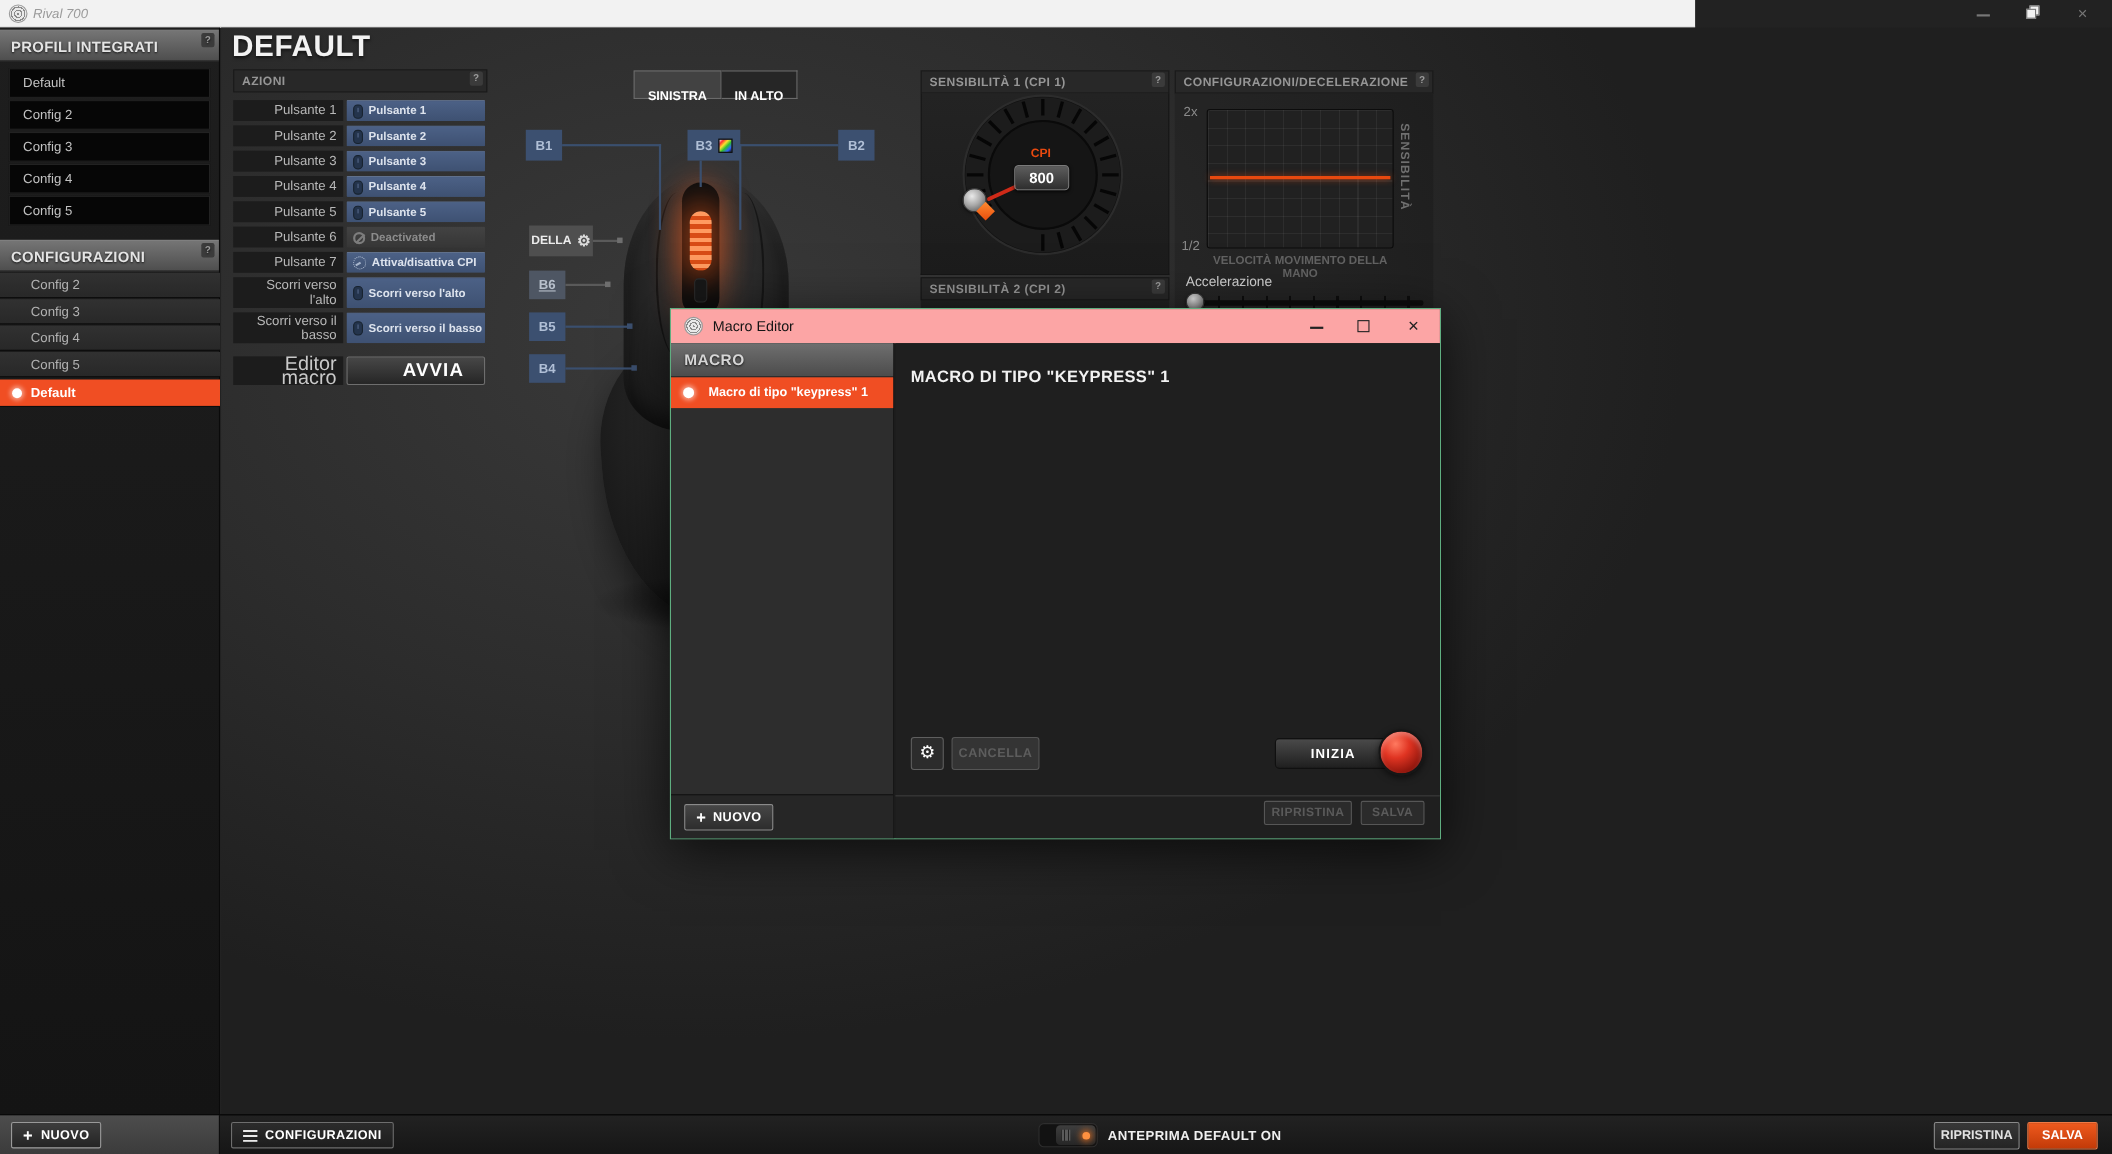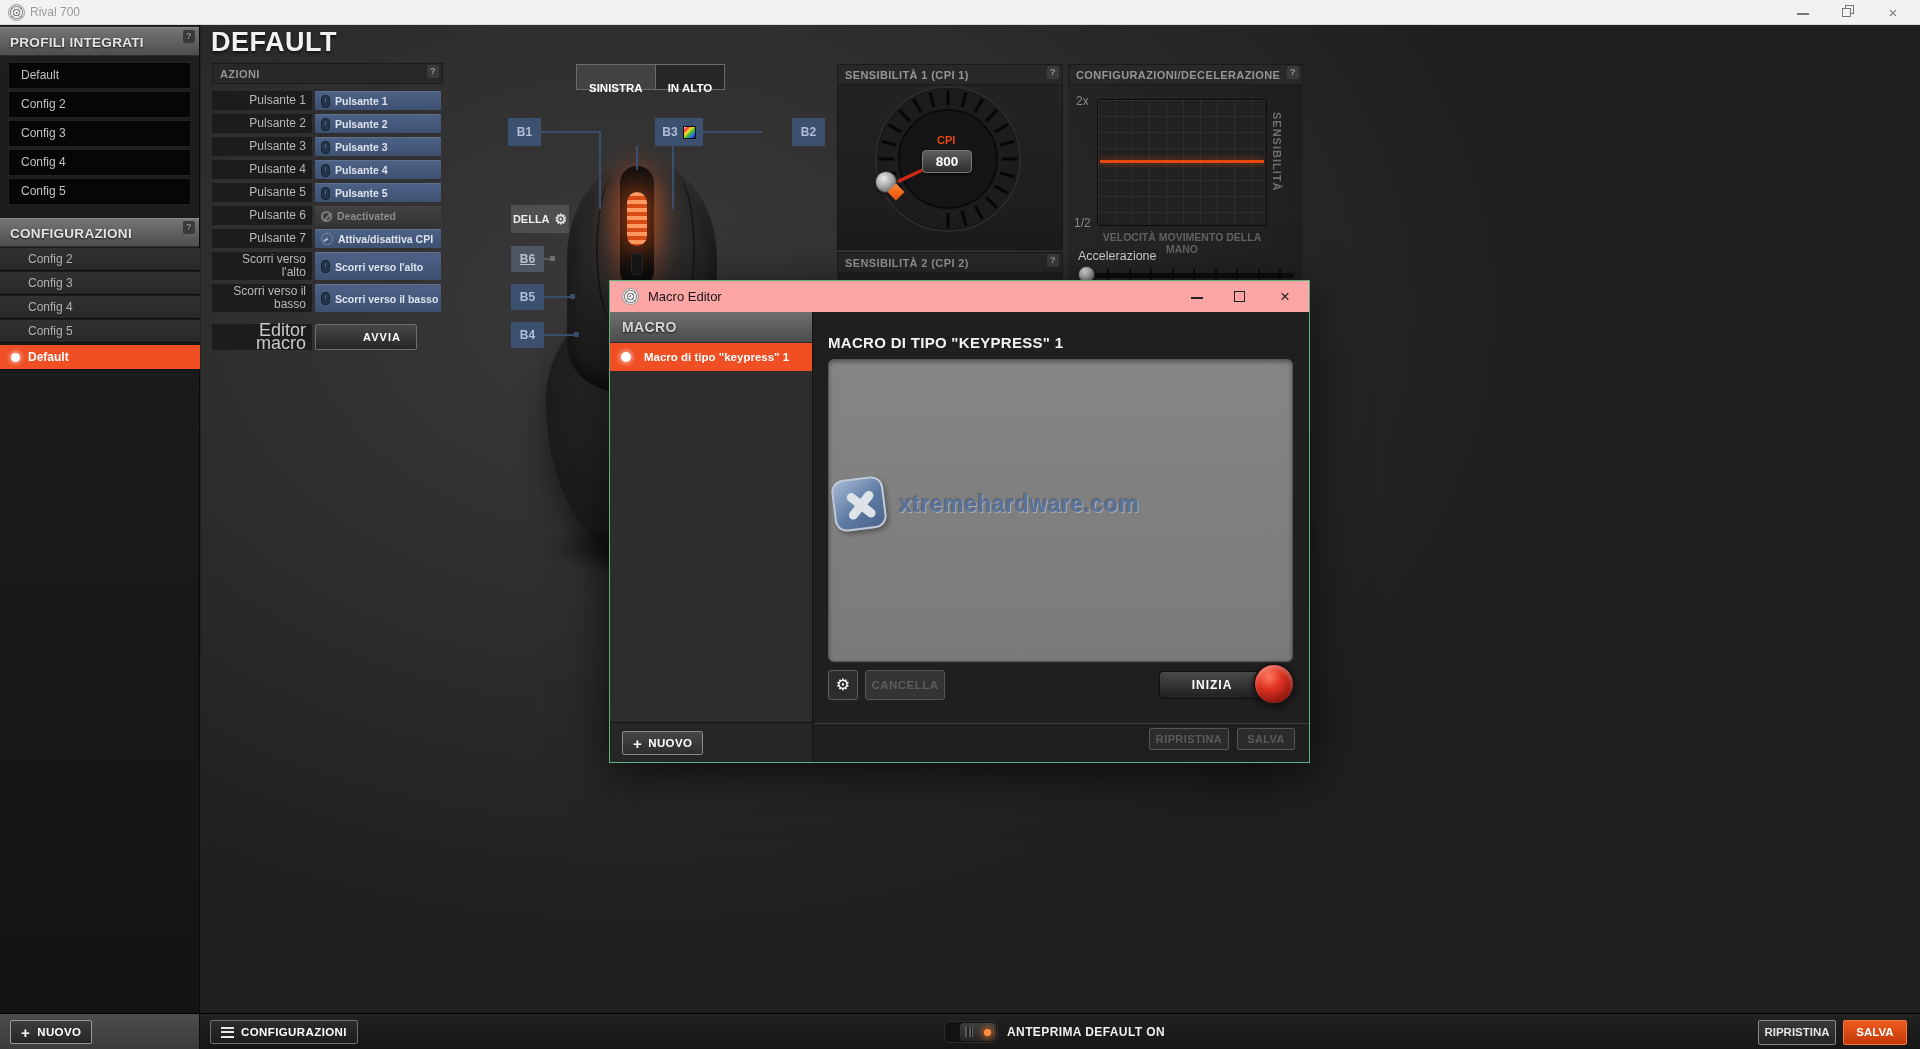--- a/index.html
+++ b/index.html
@@ -1,20 +1,20 @@
 <!DOCTYPE html>
 <html><head>
 <meta charset="utf-8">
 <style>
   * { margin:0; padding:0; box-sizing:border-box; }
   body { background:#000; font-family:"Liberation Sans", sans-serif; }
   .screen { position:relative; width:1920px; height:1049px; overflow:hidden; background:#222; }
 
   
-  .titlebar { position:absolute; left:0; top:0; width:1920px; height:25px; background:#f2f2f2; border-bottom:1px solid #d9d9d9; }
+  .titlebar { position:absolute; left:0; top:0; width:1541px; height:25px; background:#f2f2f2; border-bottom:1px solid #d9d9d9;font-style:italic; }
   .titlebar .ss-logo { position:absolute; left:8px; top:4px; }
   .titlebar .wtitle { position:absolute; left:30px; top:0; line-height:25px; font-size:12px; color:#9a9a9a; }
   .wbtn { position:absolute; top:0; width:34px; height:25px; text-align:center; color:#6f6f6f; }
   .wbtn .bar { position:absolute; left:11px; top:13px; width:12px; height:2px; background:#777; }
   .wbtn .box { position:absolute; left:11px; top:7px; width:11px; height:11px; border:1.5px solid #777; }
   .wbtn .box2 { position:absolute; left:14px; top:5px; width:9px; height:9px; border:1.5px solid #777; background:#f2f2f2; }
   .wbtn .box3 { position:absolute; left:11px; top:8px; width:9px; height:9px; border:1.5px solid #777; background:#f2f2f2; }
   .wbtn .x { line-height:25px; font-size:15px; color:#777; }
   .ss-logo { width:17px; height:17px; border-radius:50%; background:repeating-radial-gradient(circle at 50% 50%, #8a8a8a 0 1px, #e9e9e9 1px 2.8px); border:1px solid #9a9a9a; }
 
@@ -44,30 +44,30 @@
   .chip.blue { background:linear-gradient(#4c6186,#3e5172); border-top:1px solid rgba(255,255,255,.18); color:#dde3ed; }
   .chip.off  { background:linear-gradient(#424242,#363636); border-top:1px solid rgba(255,255,255,.08); color:#8c8c8c; }
   .ic-mouse { width:9px; height:13px; background:#243późn; background:#24344c; border:1px solid #18232f; border-radius:4px; position:relative; flex:none; }
   .ic-mouse::after { content:""; position:absolute; left:3px; top:2px; width:1px; height:4px; background:#55688a; }
   .ic-slash { width:11px; height:11px; border:2px solid #7d7d7d; border-radius:50%; position:relative; flex:none; }
   .ic-slash::after { content:""; position:absolute; left:-1px; top:3.5px; width:11px; height:2px; background:#7d7d7d; transform:rotate(-45deg); }
   .ic-dial { width:12px; height:12px; border:1.5px dotted #a8b6cc; border-radius:50%; position:relative; flex:none; }
   .ic-dial::after { content:""; position:absolute; left:1px; top:5px; width:5px; height:1.5px; background:#a8b6cc; transform:rotate(-30deg); }
   .macro-row { display:flex; gap:3px; margin-top:12px; align-items:center; }
   .macro-row .az-label { background:#1c1c1c; font-size:18px; color:#c9c9c9; height:26px; }
-  .btn-avvia { width:102px; height:26px; background:linear-gradient(#474747,#262626); border:1px solid #6e6e6e; border-radius:2px; color:#fff; font-size:11px; font-weight:bold; letter-spacing:1px; text-align:center; line-height:24px;padding-left:32px; }
+  .btn-avvia { width:126px; height:26px; background:linear-gradient(#474747,#262626); border:1px solid #6e6e6e; border-radius:2px; color:#fff; font-size:17px; font-weight:bold; letter-spacing:1px; text-align:center; line-height:24px;padding-left:32px; }
 
   
   .vtabs { position:absolute; left:375px; top:39px; display:flex; }
   .vtab { height:25px; padding:12px 12px; border:1px solid #6a6a6a; background:#262626; color:#fff; font-size:11.5px; font-weight:bold; line-height:23px; }
   .vtab.on { background:#424242; }
   .vtab + .vtab { border-left:none; }
 
   
-  .blabel { position:absolute; background:#3c5070; color:#b0bfd6; font-size:12px; font-weight:bold; display:flex; align-items:center; justify-content:center; gap:5px;margin-left:30px; }
+  .blabel { position:absolute; background:#3c5070; color:#b0bfd6; font-size:12px; font-weight:bold; display:flex; align-items:center; justify-content:center; gap:5px; }
   .blabel.gray { background:#4e5663; color:#b8c0cc; }
   .blabel.oled { background:#4f4f4f; color:#ececec; font-size:11px; }
   .swatch { width:13px; height:13px; border:1px solid #0a0a0a; background:linear-gradient(135deg,#ffffff 0%,#ff3030 18%,#ffe030 38%,#30c030 58%,#3060ff 80%,#101010 100%); }
   .cline { position:absolute; background:#3a4f6e; }
   .nub { position:absolute; width:5px; height:5px; background:#6e6e6e; }
   .nub.blue { background:#3c5070; }
   .gear { color:#dcdcdc; font-size:14px; line-height:1; }
 
   .m-lower { position:absolute; left:347px; top:278px; width:180px; height:262px; border-radius:48% 44% 46% 54% / 38% 38% 56% 56%; background:radial-gradient(ellipse at 45% 30%, #2e2e2e, #1d1d1d 55%, #131313 92%); transform:rotate(-4deg); box-shadow:0 18px 30px rgba(0,0,0,.45); }
   .m-shadow { position:absolute; left:338px; top:498px; width:212px; height:50px; border-radius:50%; background:radial-gradient(closest-side, rgba(0,0,0,.55), transparent); }
@@ -411,26 +411,20 @@
       <div class="dlg-left-foot">
         <div class="btn-nuovo">
           <span class="plus">+</span>
           <span>NUOVO</span>
         </div>
       </div>
     </div>
 
     <div class="dlg-right">
       <div class="dlg-ctitle">MACRO DI TIPO "KEYPRESS" 1</div>
-      <div class="macro-area">
-        <div class="wm">
-          <div class="wm-logo"></div>
-          <div class="wm-text">xtremehardware.com</div>
-        </div>
-      </div>
       <div class="dlg-controls">
         <div class="btn-gear"><span>⚙</span></div>
         <div class="btn-cancella">CANCELLA</div>
         <div class="btn-inizia">INIZIA</div>
         <div class="record"></div>
       </div>
       <div class="dlg-sep"></div>
       <div class="btn-dlg-foot" style="left:335px; width:80px;">RIPRISTINA</div>
       <div class="btn-dlg-foot" style="left:423px; width:58px;">SALVA</div>
     </div>

